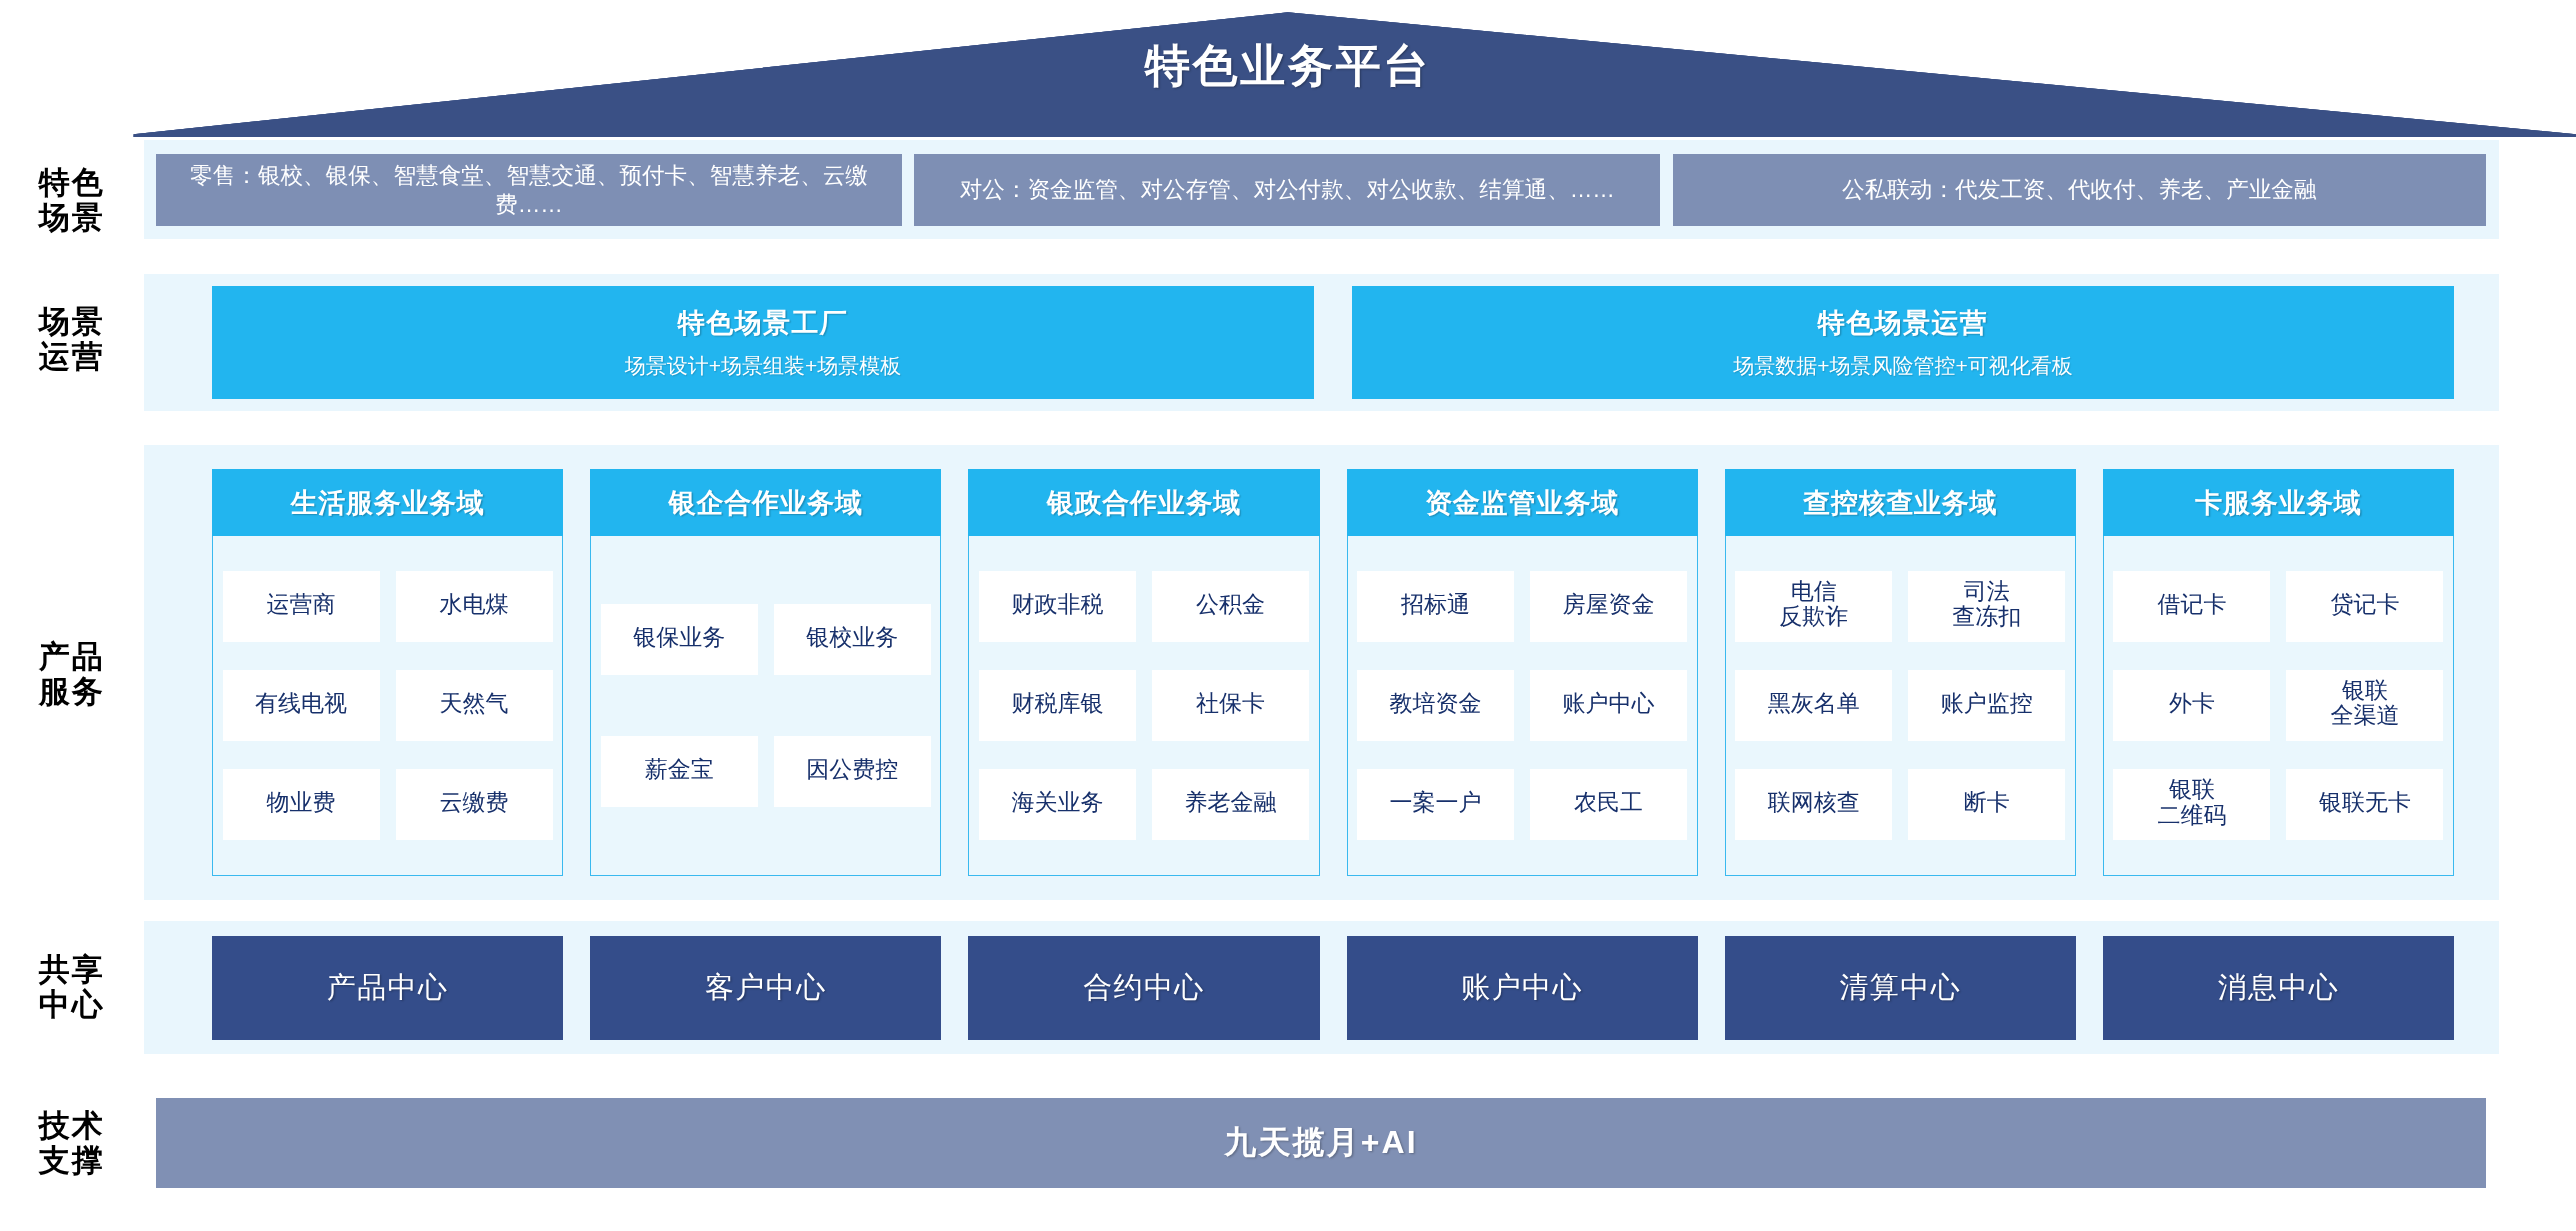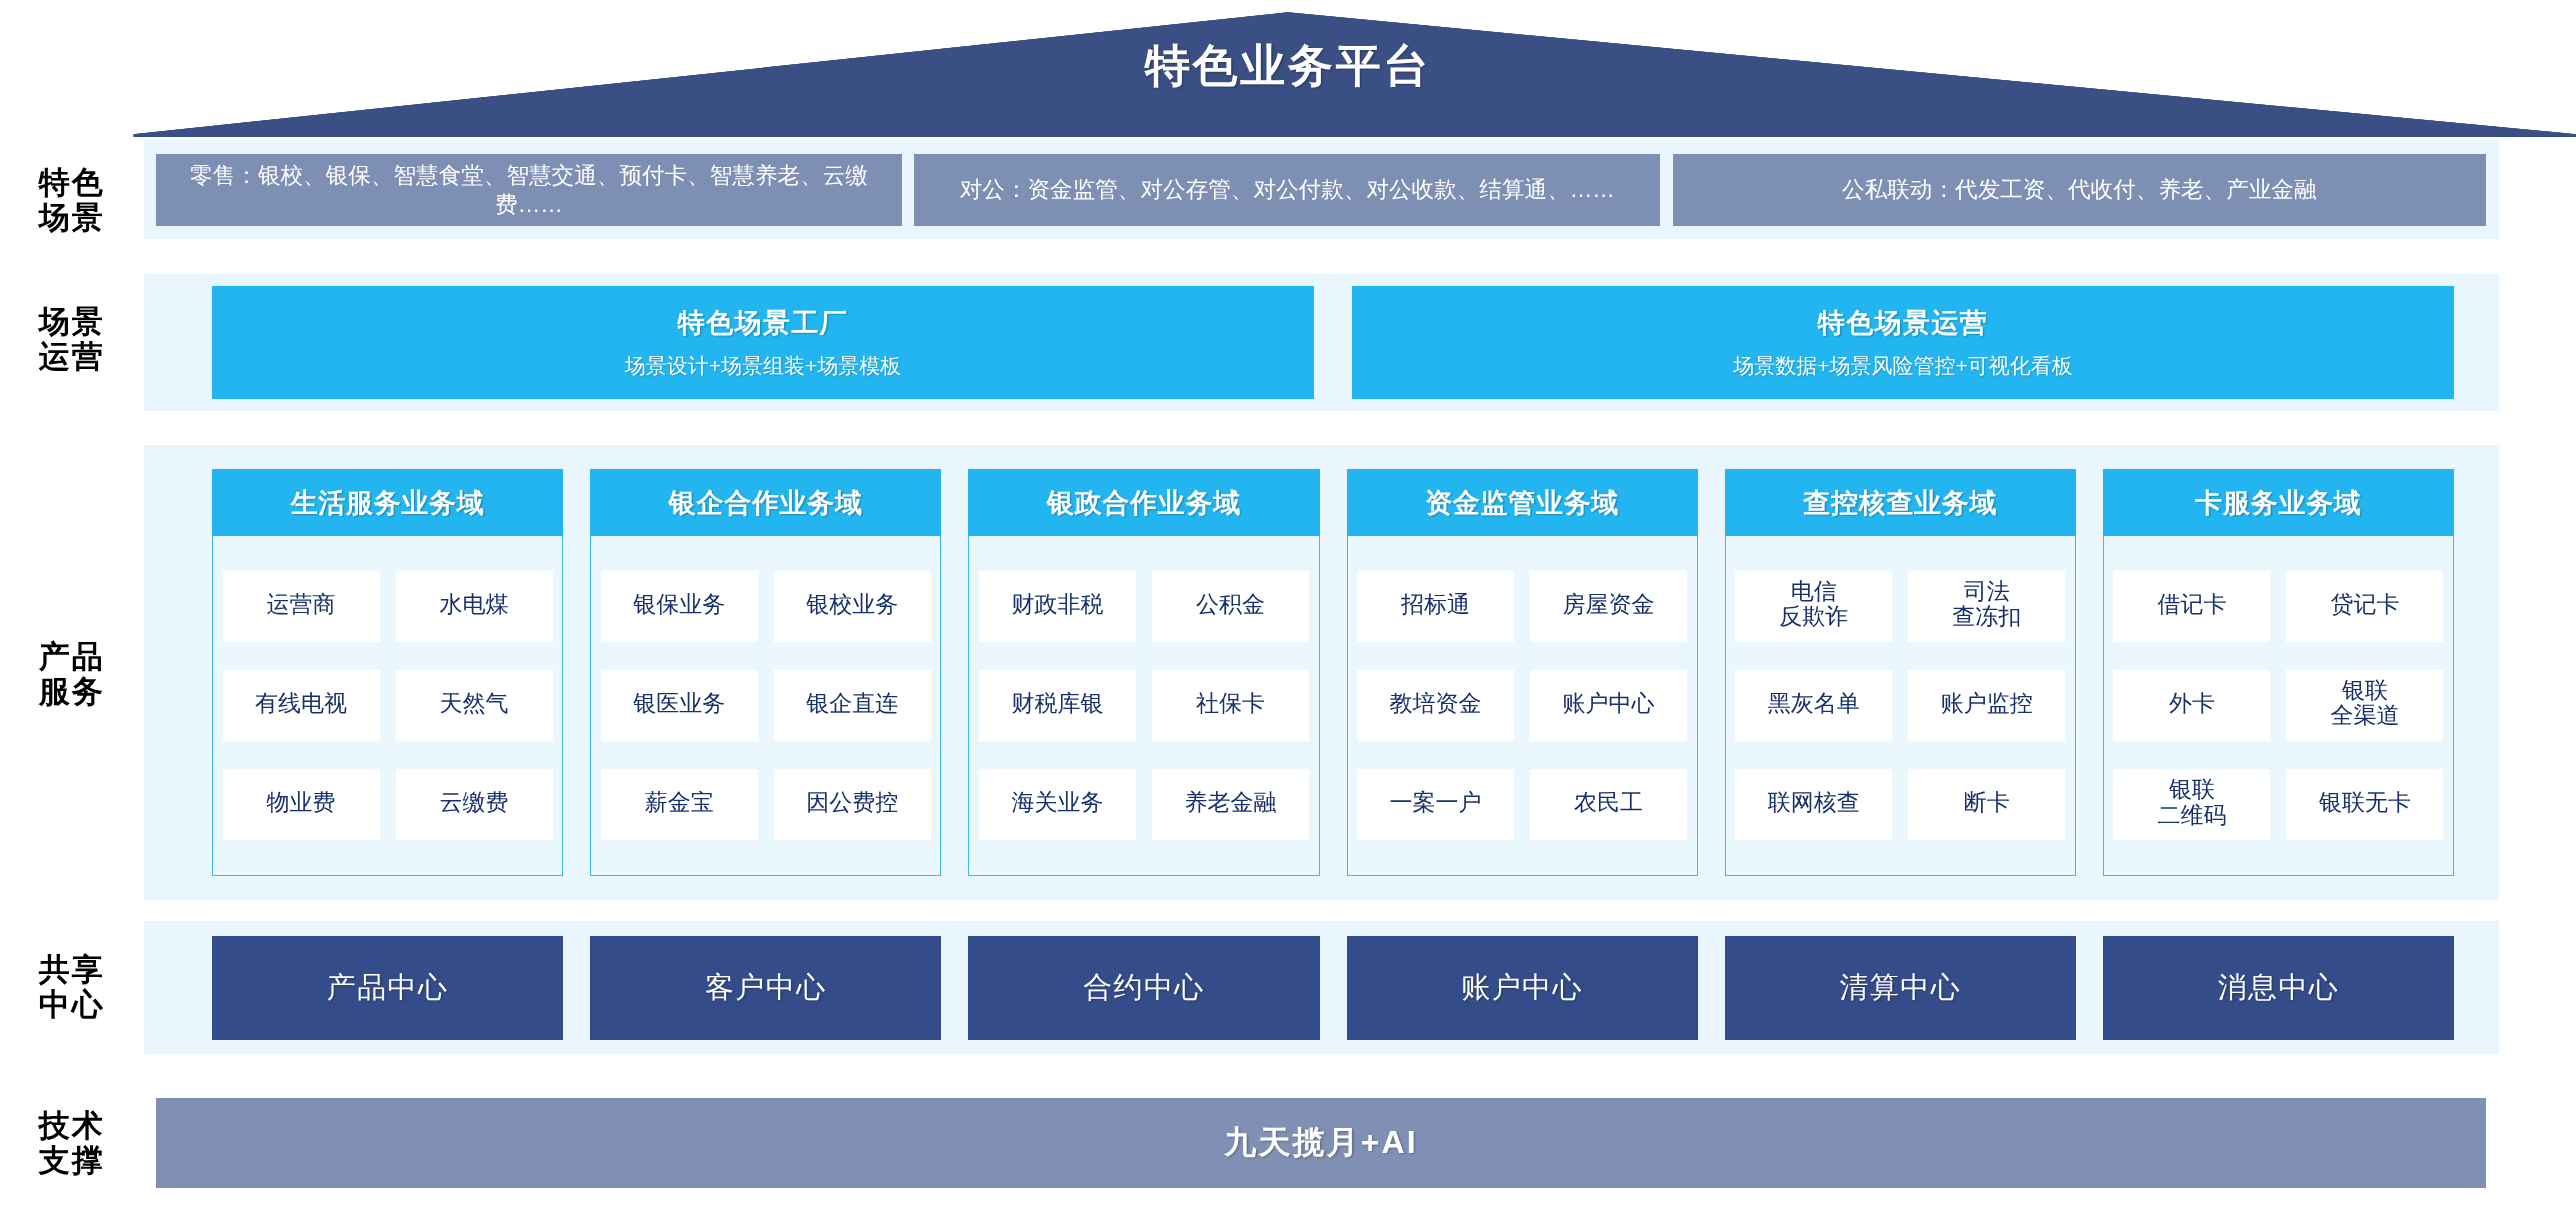--- a/index.html
+++ b/index.html
@@ -160,24 +160,20 @@
     </div>
 
     <div class="domain-card">
       <div class="domain-head">银企合作业务域</div>
       <div class="domain-body">
         <div class="cellrow">
           <div class="cell">银保业务</div>
           <div class="cell">银校业务</div>
         </div>
         <div class="cellrow">
-          <div class="cell">银医业务</div>
-          <div class="cell">银企直连</div>
-        </div>
-        <div class="cellrow">
           <div class="cell">薪金宝</div>
           <div class="cell">因公费控</div>
         </div>
       </div>
     </div>
 
     <div class="domain-card">
       <div class="domain-head">银政合作业务域</div>
       <div class="domain-body">
         <div class="cellrow">

